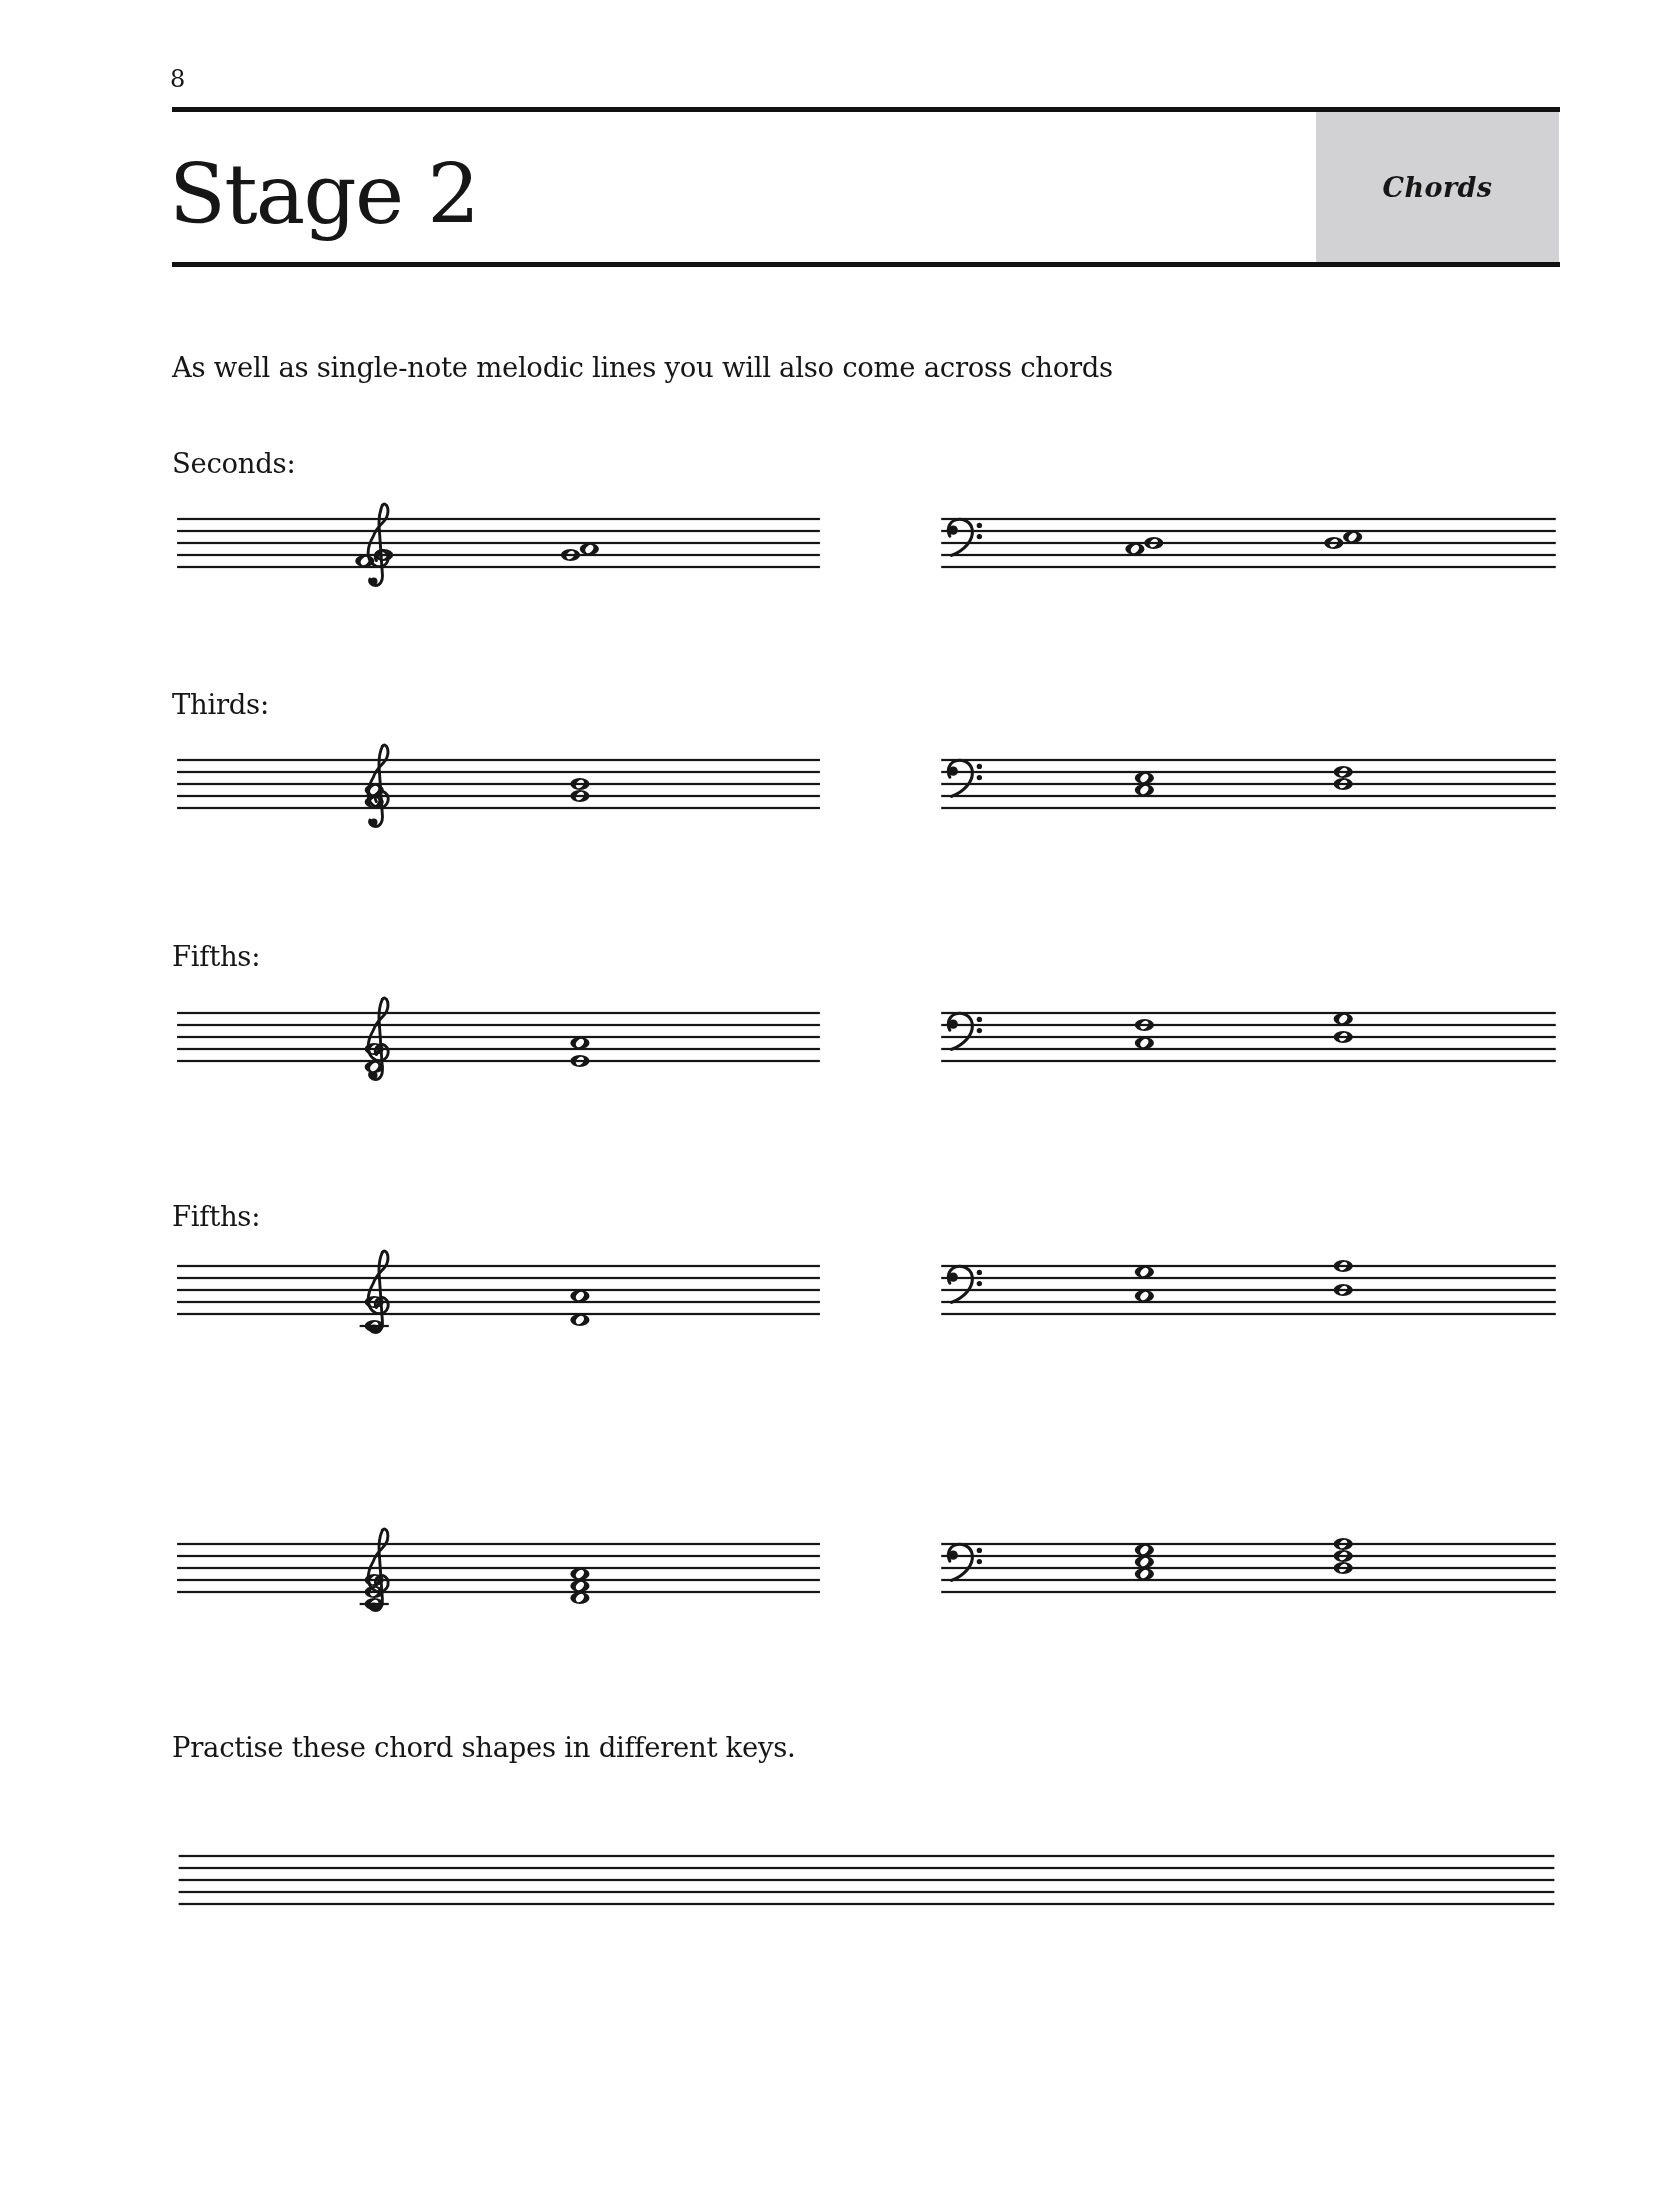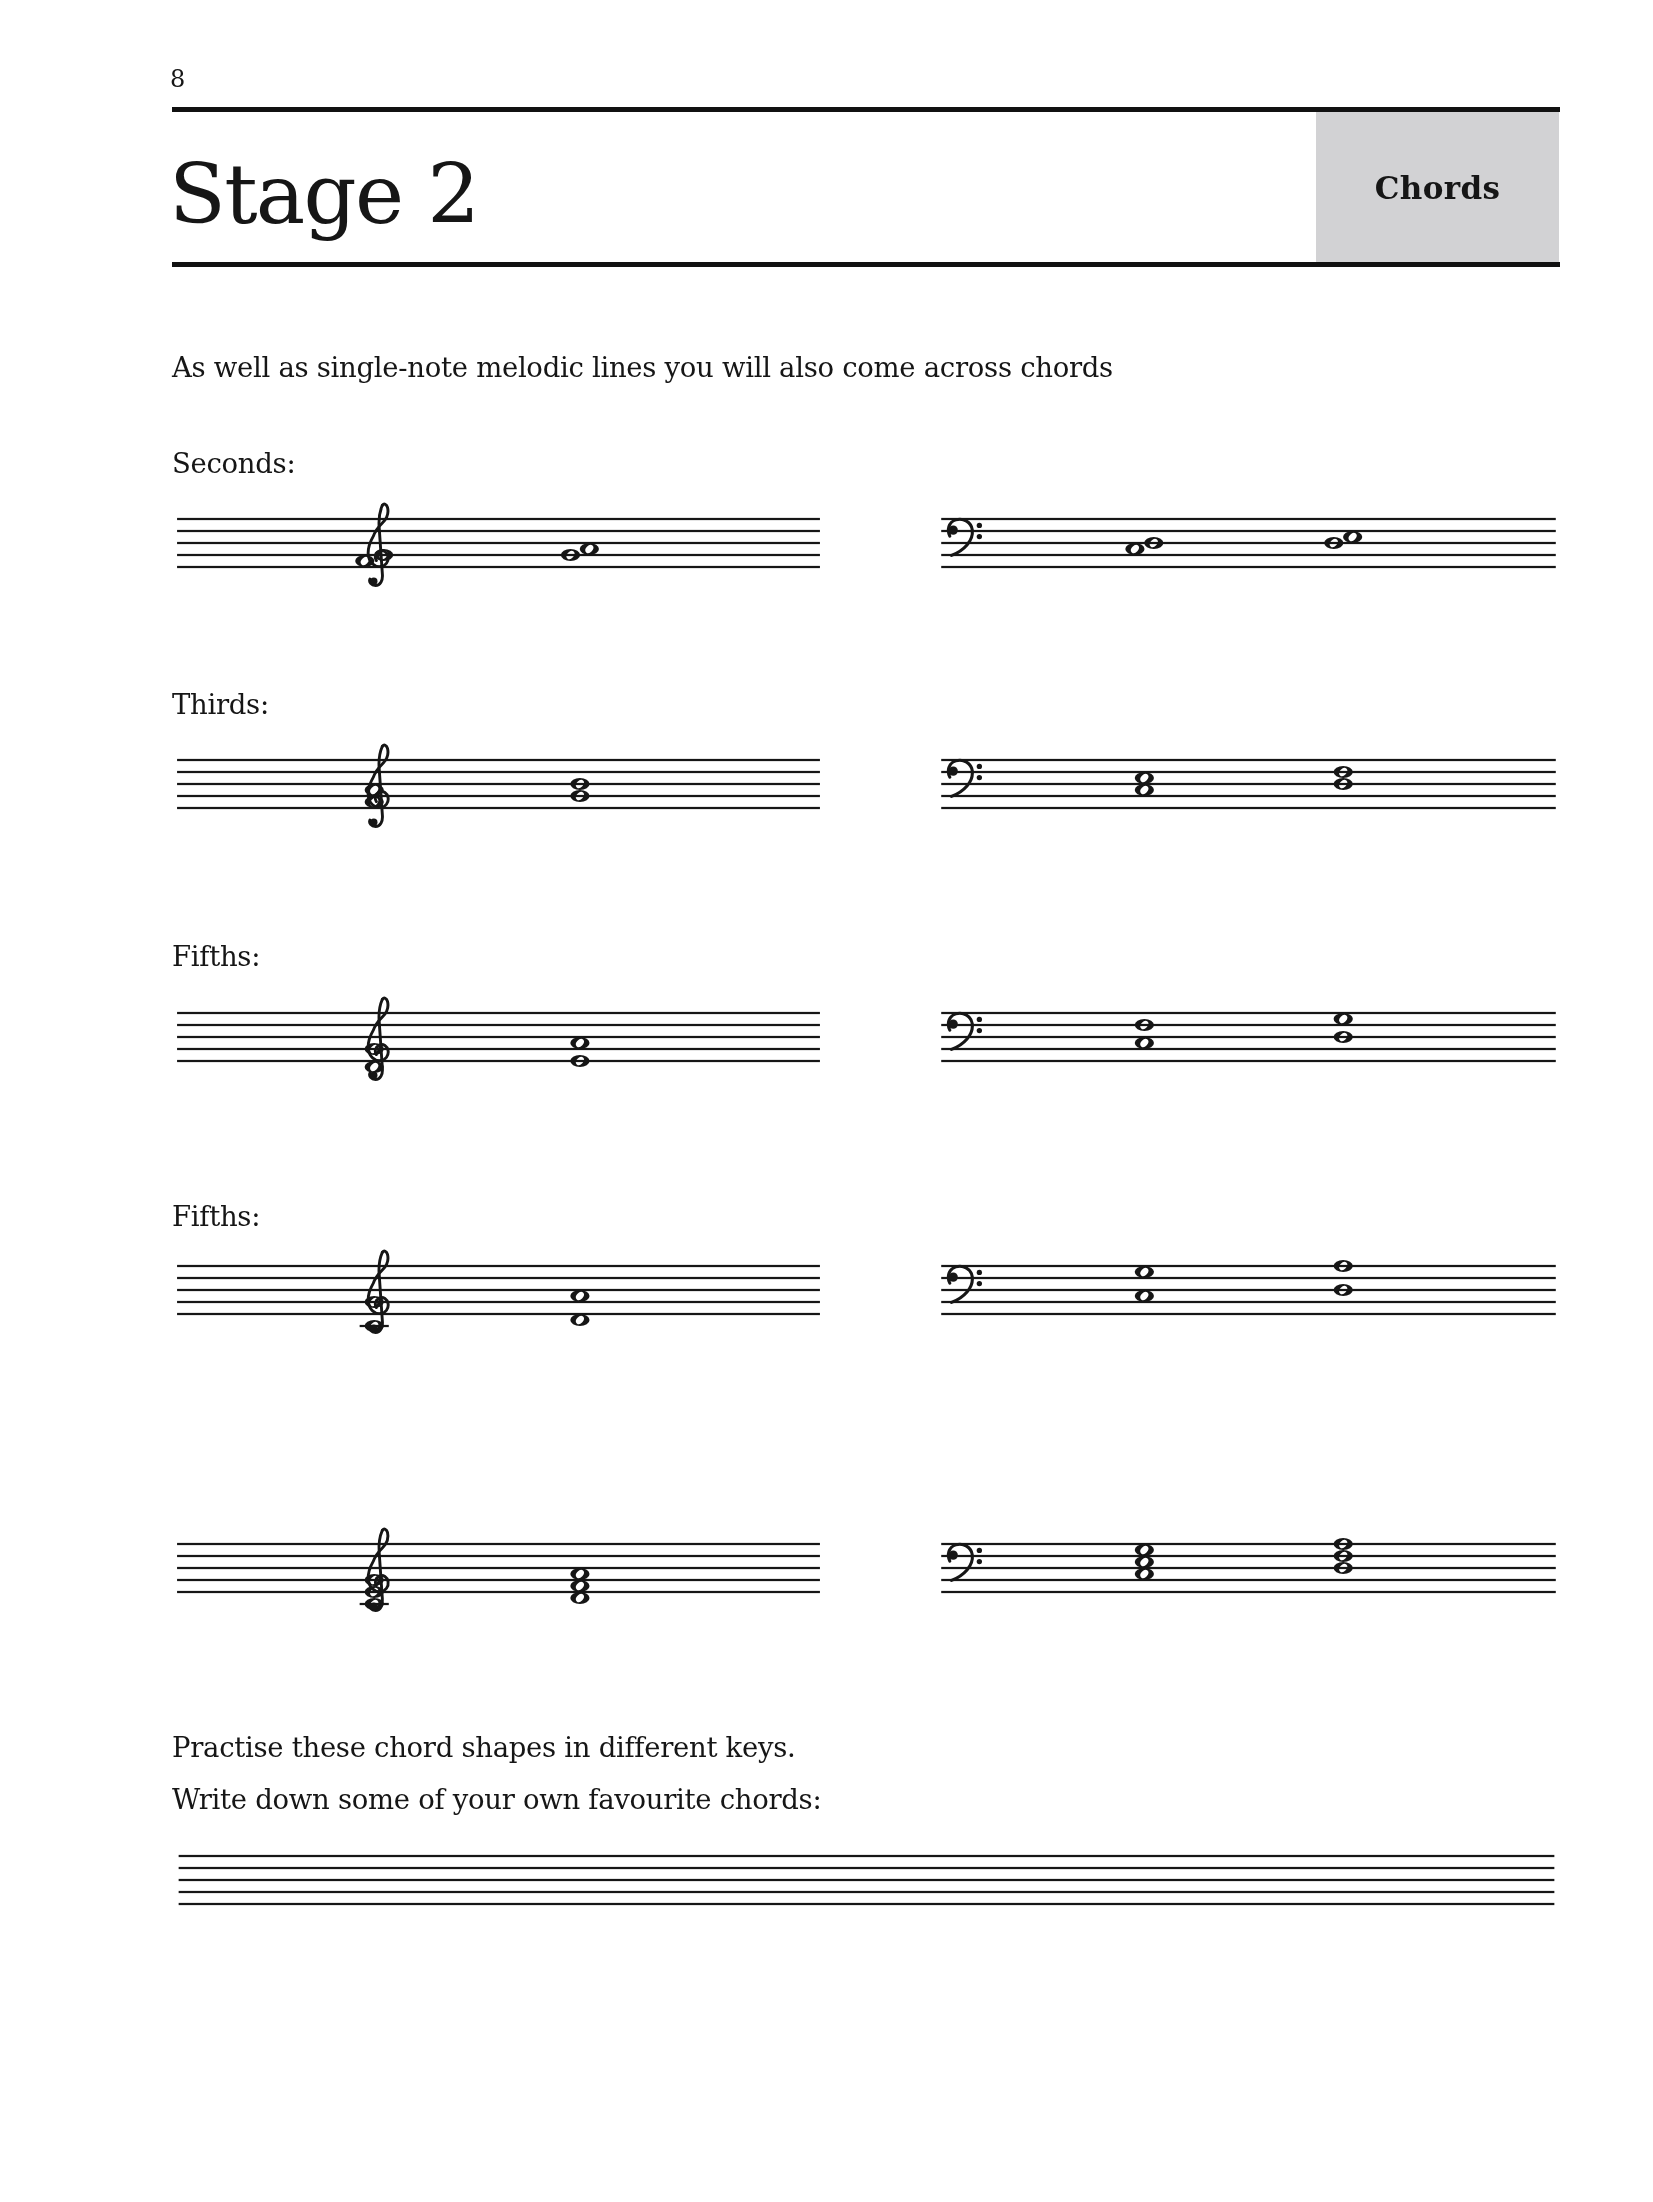--- a/index.html
+++ b/index.html
@@ -30,21 +30,21 @@
     font-weight:normal;
     letter-spacing:-1.7px;
     line-height:1;
   }
   .tag{
     left:1316px; top:112px;
     width:243px; height:151px;
     display:flex; align-items:center; justify-content:center;
   }
   .tag span{
-    font-size:31px; font-weight:bold; letter-spacing:0.4px;
+    font-size:27px; font-weight:bold; letter-spacing:0.4px;font-style:italic;
   }
   .bodytext{
     left:172px;
     font-size:27.5px;
     line-height:38px;
     letter-spacing:-0.3px;
     white-space:nowrap;
   }
   .staffbox{height:120px;}
 </style>
@@ -433,21 +433,20 @@
         <g>
           <rect x="0" y="-1.3" width="717" height="2.6" fill="#161616"></rect>
           <rect x="0" y="12.7" width="717" height="2.6" fill="#161616"></rect>
           <rect x="0" y="26.7" width="717" height="2.6" fill="#161616"></rect>
           <rect x="0" y="40.7" width="717" height="2.6" fill="#161616"></rect>
           <rect x="0" y="54.7" width="717" height="2.6" fill="#161616"></rect>
         </g>
       </svg></div>
 
   <p class="abs bodytext" style="top:1700px">Practise these chord shapes in different keys.</p>
-  <p class="abs bodytext" style="top:1752px">Write down some of your own favourite chords:</p>
 
   <div class="abs staffbox" style="left:176px;top:1826px;width:1381px"><svg width="1381" height="120" viewBox="0 -35 1605 140" style="overflow:visible">
         <g>
           <rect x="0" y="-1.3" width="1605" height="2.6" fill="#161616"></rect>
           <rect x="0" y="12.7" width="1605" height="2.6" fill="#161616"></rect>
           <rect x="0" y="26.7" width="1605" height="2.6" fill="#161616"></rect>
           <rect x="0" y="40.7" width="1605" height="2.6" fill="#161616"></rect>
           <rect x="0" y="54.7" width="1605" height="2.6" fill="#161616"></rect>
         </g>
       </svg></div>

